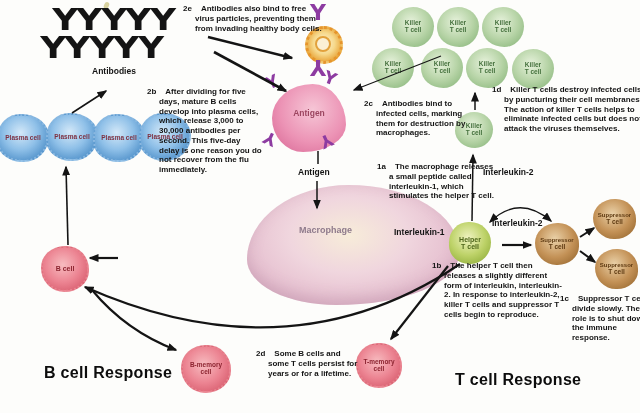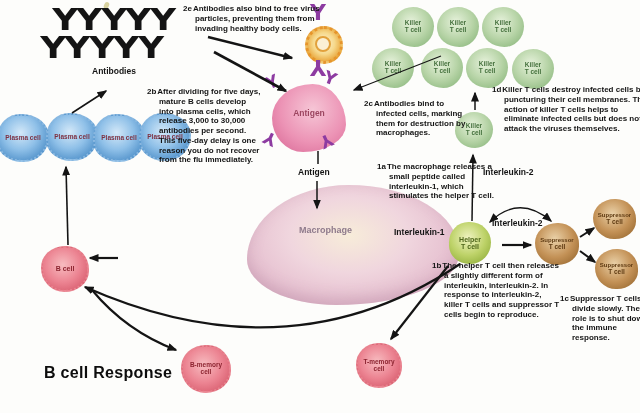--- a/index.html
+++ b/index.html
@@ -5,21 +5,21 @@
   html,body{margin:0;padding:0;background:#fff;}
   #canvas{
     position:relative;width:640px;height:413px;overflow:hidden;
     background:#fdfdfb;font-family:"Liberation Sans",sans-serif;color:#111;
   }
   
   .note{
     position:absolute;font-size:8px;font-weight:bold;line-height:1.22;
     color:#141414;text-indent:-12px;padding-left:12px;z-index:10;
   }
-  .note b{margin-right:1px;}
+  .note b{margin-right:9px;}
   .lab{position:absolute;font-weight:bold;font-size:8.5px;color:#141414;z-index:10;}
   .title{position:absolute;font-weight:bold;font-size:16px;letter-spacing:.3px;color:#0d0d0d;z-index:10;}
   
   .cell{
     position:absolute;display:flex;flex-direction:column;align-items:center;justify-content:center;
     text-align:center;font-weight:bold;z-index:4;line-height:1.05;
   }
   .cell .l1,.cell .l2{font-size:6.5px;}
   .plasma{
     width:48px;height:44px;border-radius:46% 54% 50% 50%/52% 48% 55% 45%;
@@ -224,20 +224,22 @@
     <path d="M317,181 L317,208" stroke="#141414" stroke-width="1.5" fill="none" marker-end="url(#ah)"></path>
   </svg>
 
   <div class="lab" style="left:394px;top:227px;">Interleukin-1</div>
   <div class="lab" style="left:483px;top:167px;">Interleukin-2</div>
   <div class="lab" style="left:492px;top:218px;">Interleukin-2</div>
 
   <div class="note" style="left:183px;top:4px;width:128px;"><b>2e</b><span>Antibodies also bind to free virus particles, preventing them from invading healthy body cells.</span></div>
   <div class="note" style="left:147px;top:87px;width:104px;"><b>2b</b><span>After dividing for five days, mature B cells develop into plasma cells, which release 3,000 to 30,000 antibodies per second. This five-day delay is one reason you do not recover from the flu immediately.</span></div>
   <div class="note" style="left:364px;top:99px;width:100px;"><b>2c</b><span>Antibodies bind to infected cells, marking them for destruction by macrophages.</span></div>
+  <div class="note" style="left:256px;top:349px;width:94px;"><b>2d</b><span>Some B cells and some T cells persist for years or for a lifetime.</span></div>
   <div class="note" style="left:377px;top:162px;width:110px;"><b>1a</b><span>The macrophage releases a small peptide called interleukin-1, which stimulates the helper T cell.</span></div>
   <div class="note" style="left:432px;top:261px;width:118px;"><b>1b</b><span>The helper T cell then releases a slightly different form of interleukin, interleukin-2. In response to interleukin-2, killer T cells and suppressor T cells begin to reproduce.</span></div>
   <div class="note" style="left:560px;top:294px;width:80px;"><b>1c</b><span>Suppressor T cells divide slowly. Their role is to shut down the immune response.</span></div>
   <div class="note" style="left:492px;top:85px;width:148px;"><b>1d</b><span>Killer T cells destroy infected cells by puncturing their cell membranes. The action of killer T cells helps to eliminate infected cells but does not attack the viruses themselves.</span></div>
 
   <div class="title" style="left:44px;top:364px;">B cell Response</div>
+  <div class="title" style="left:455px;top:371px;">T cell Response</div>
 
 </div>
 
 </body></html>

